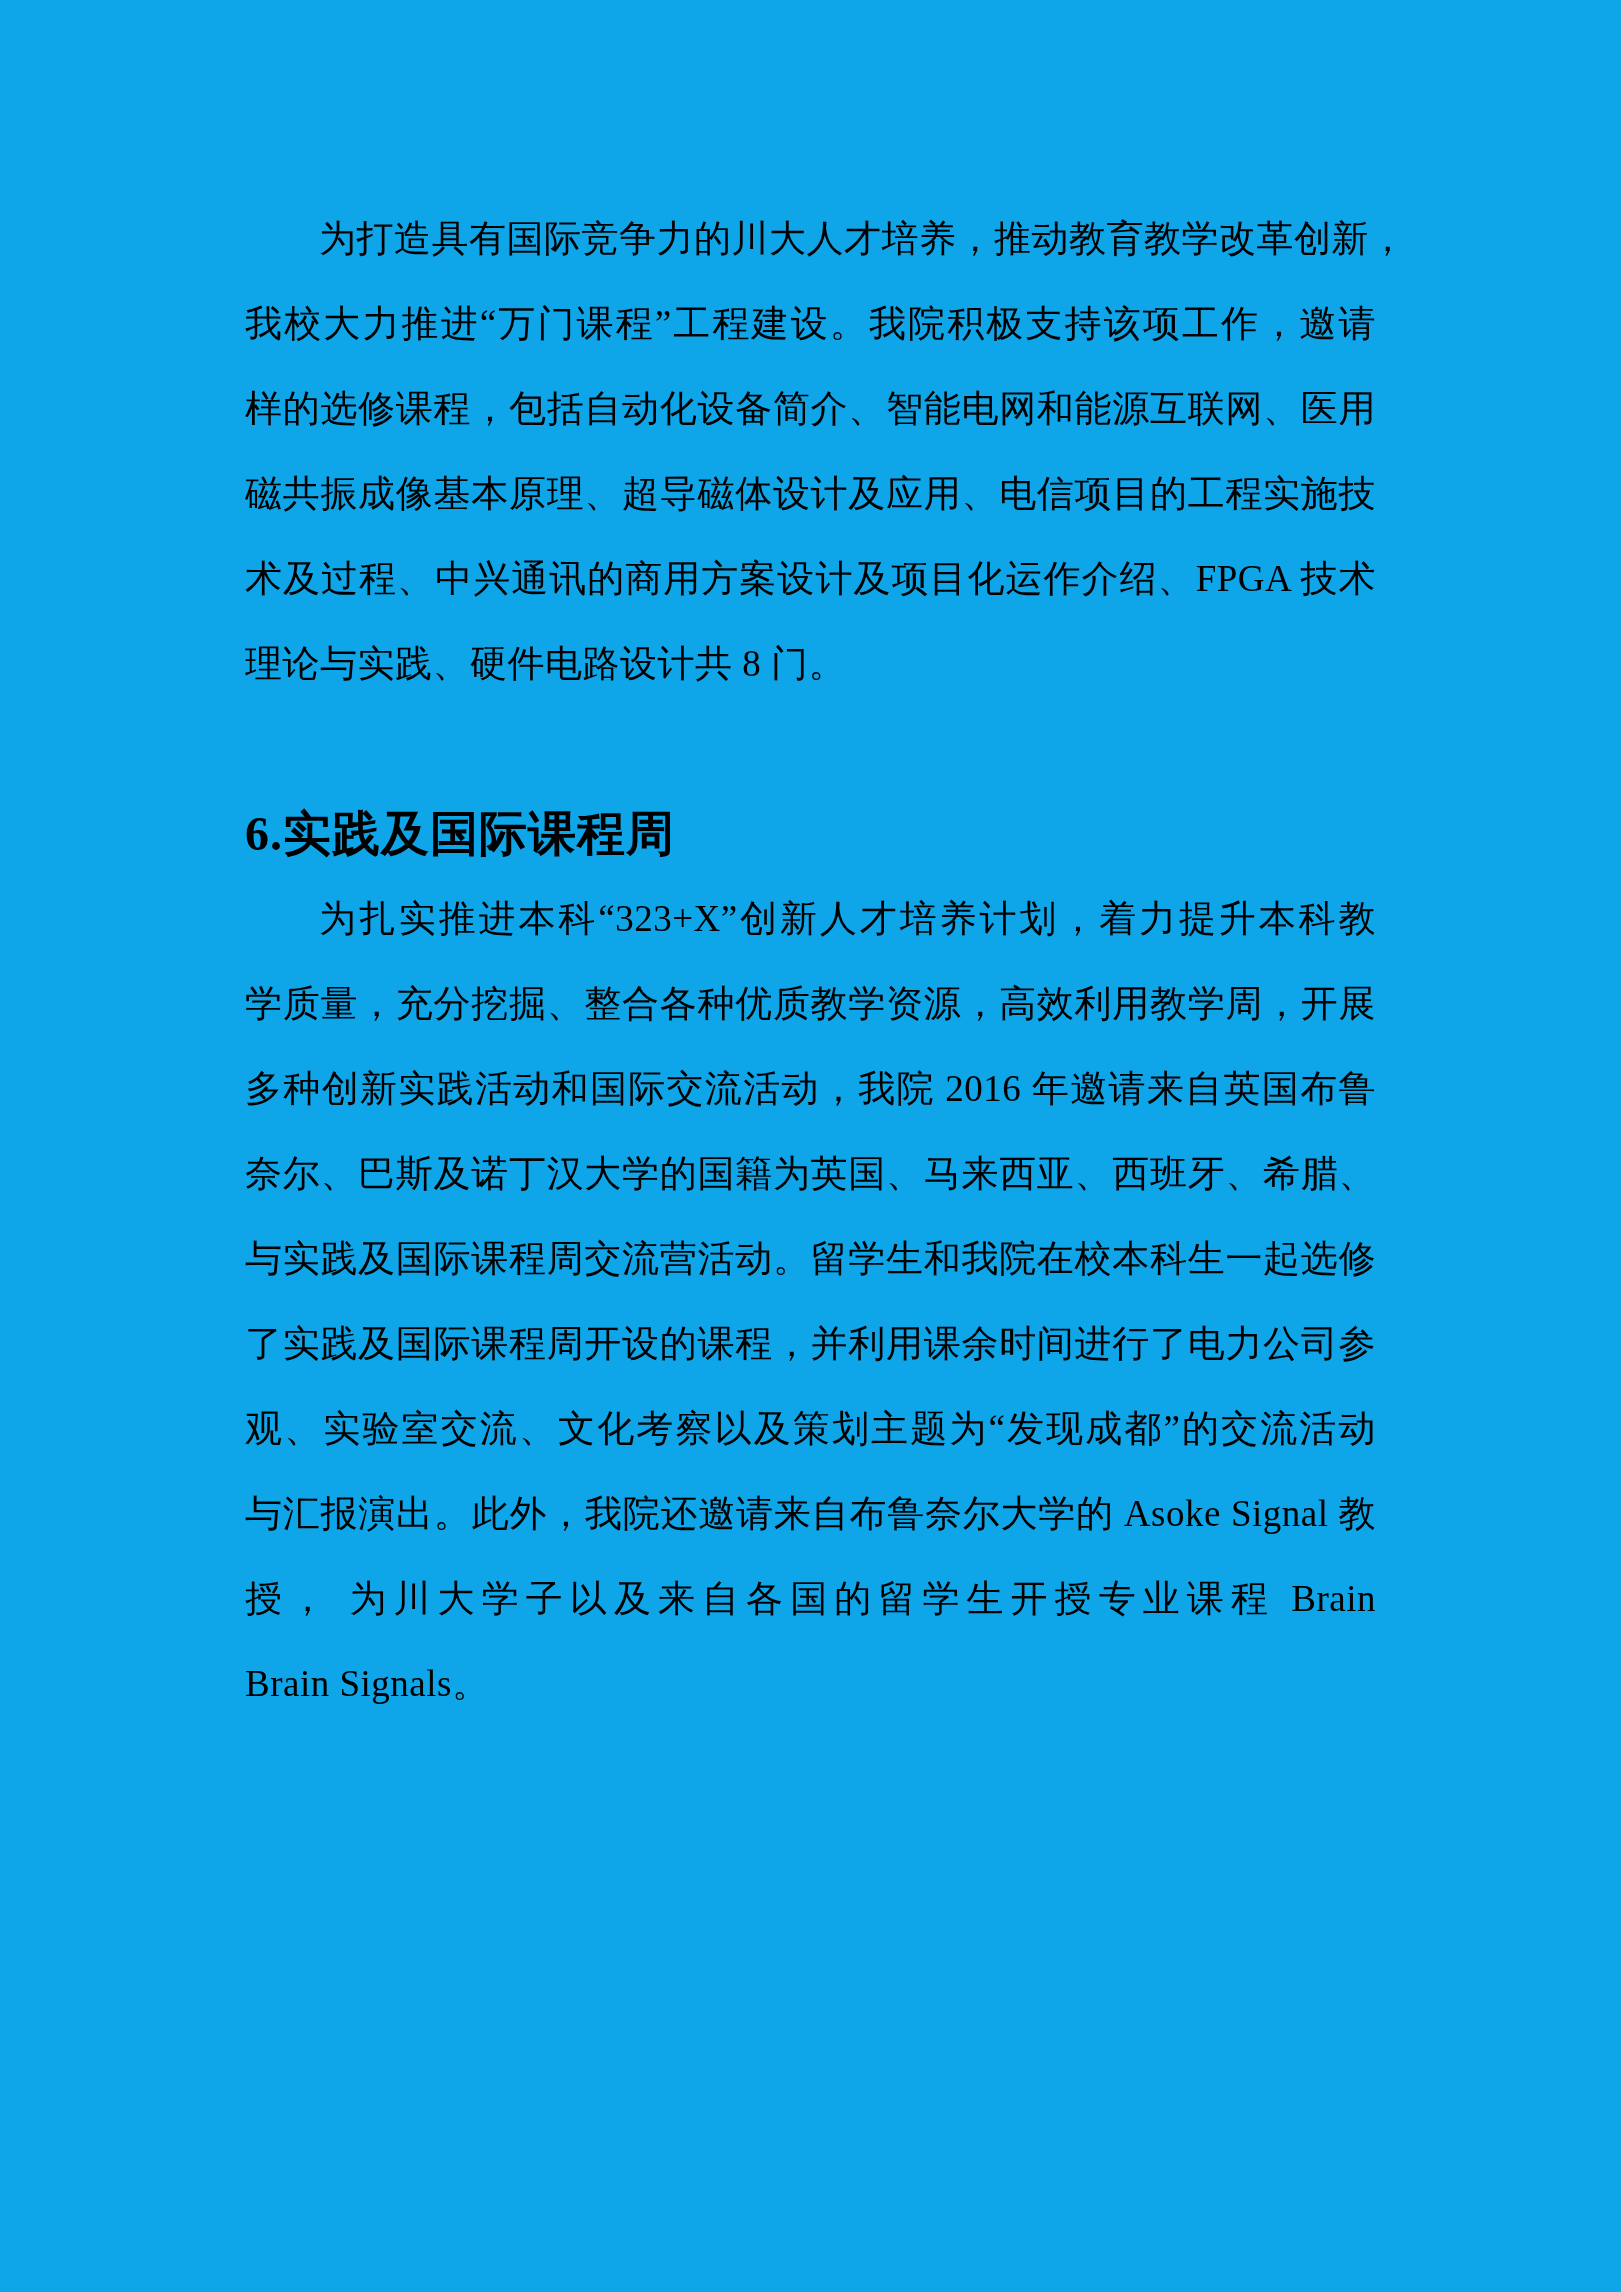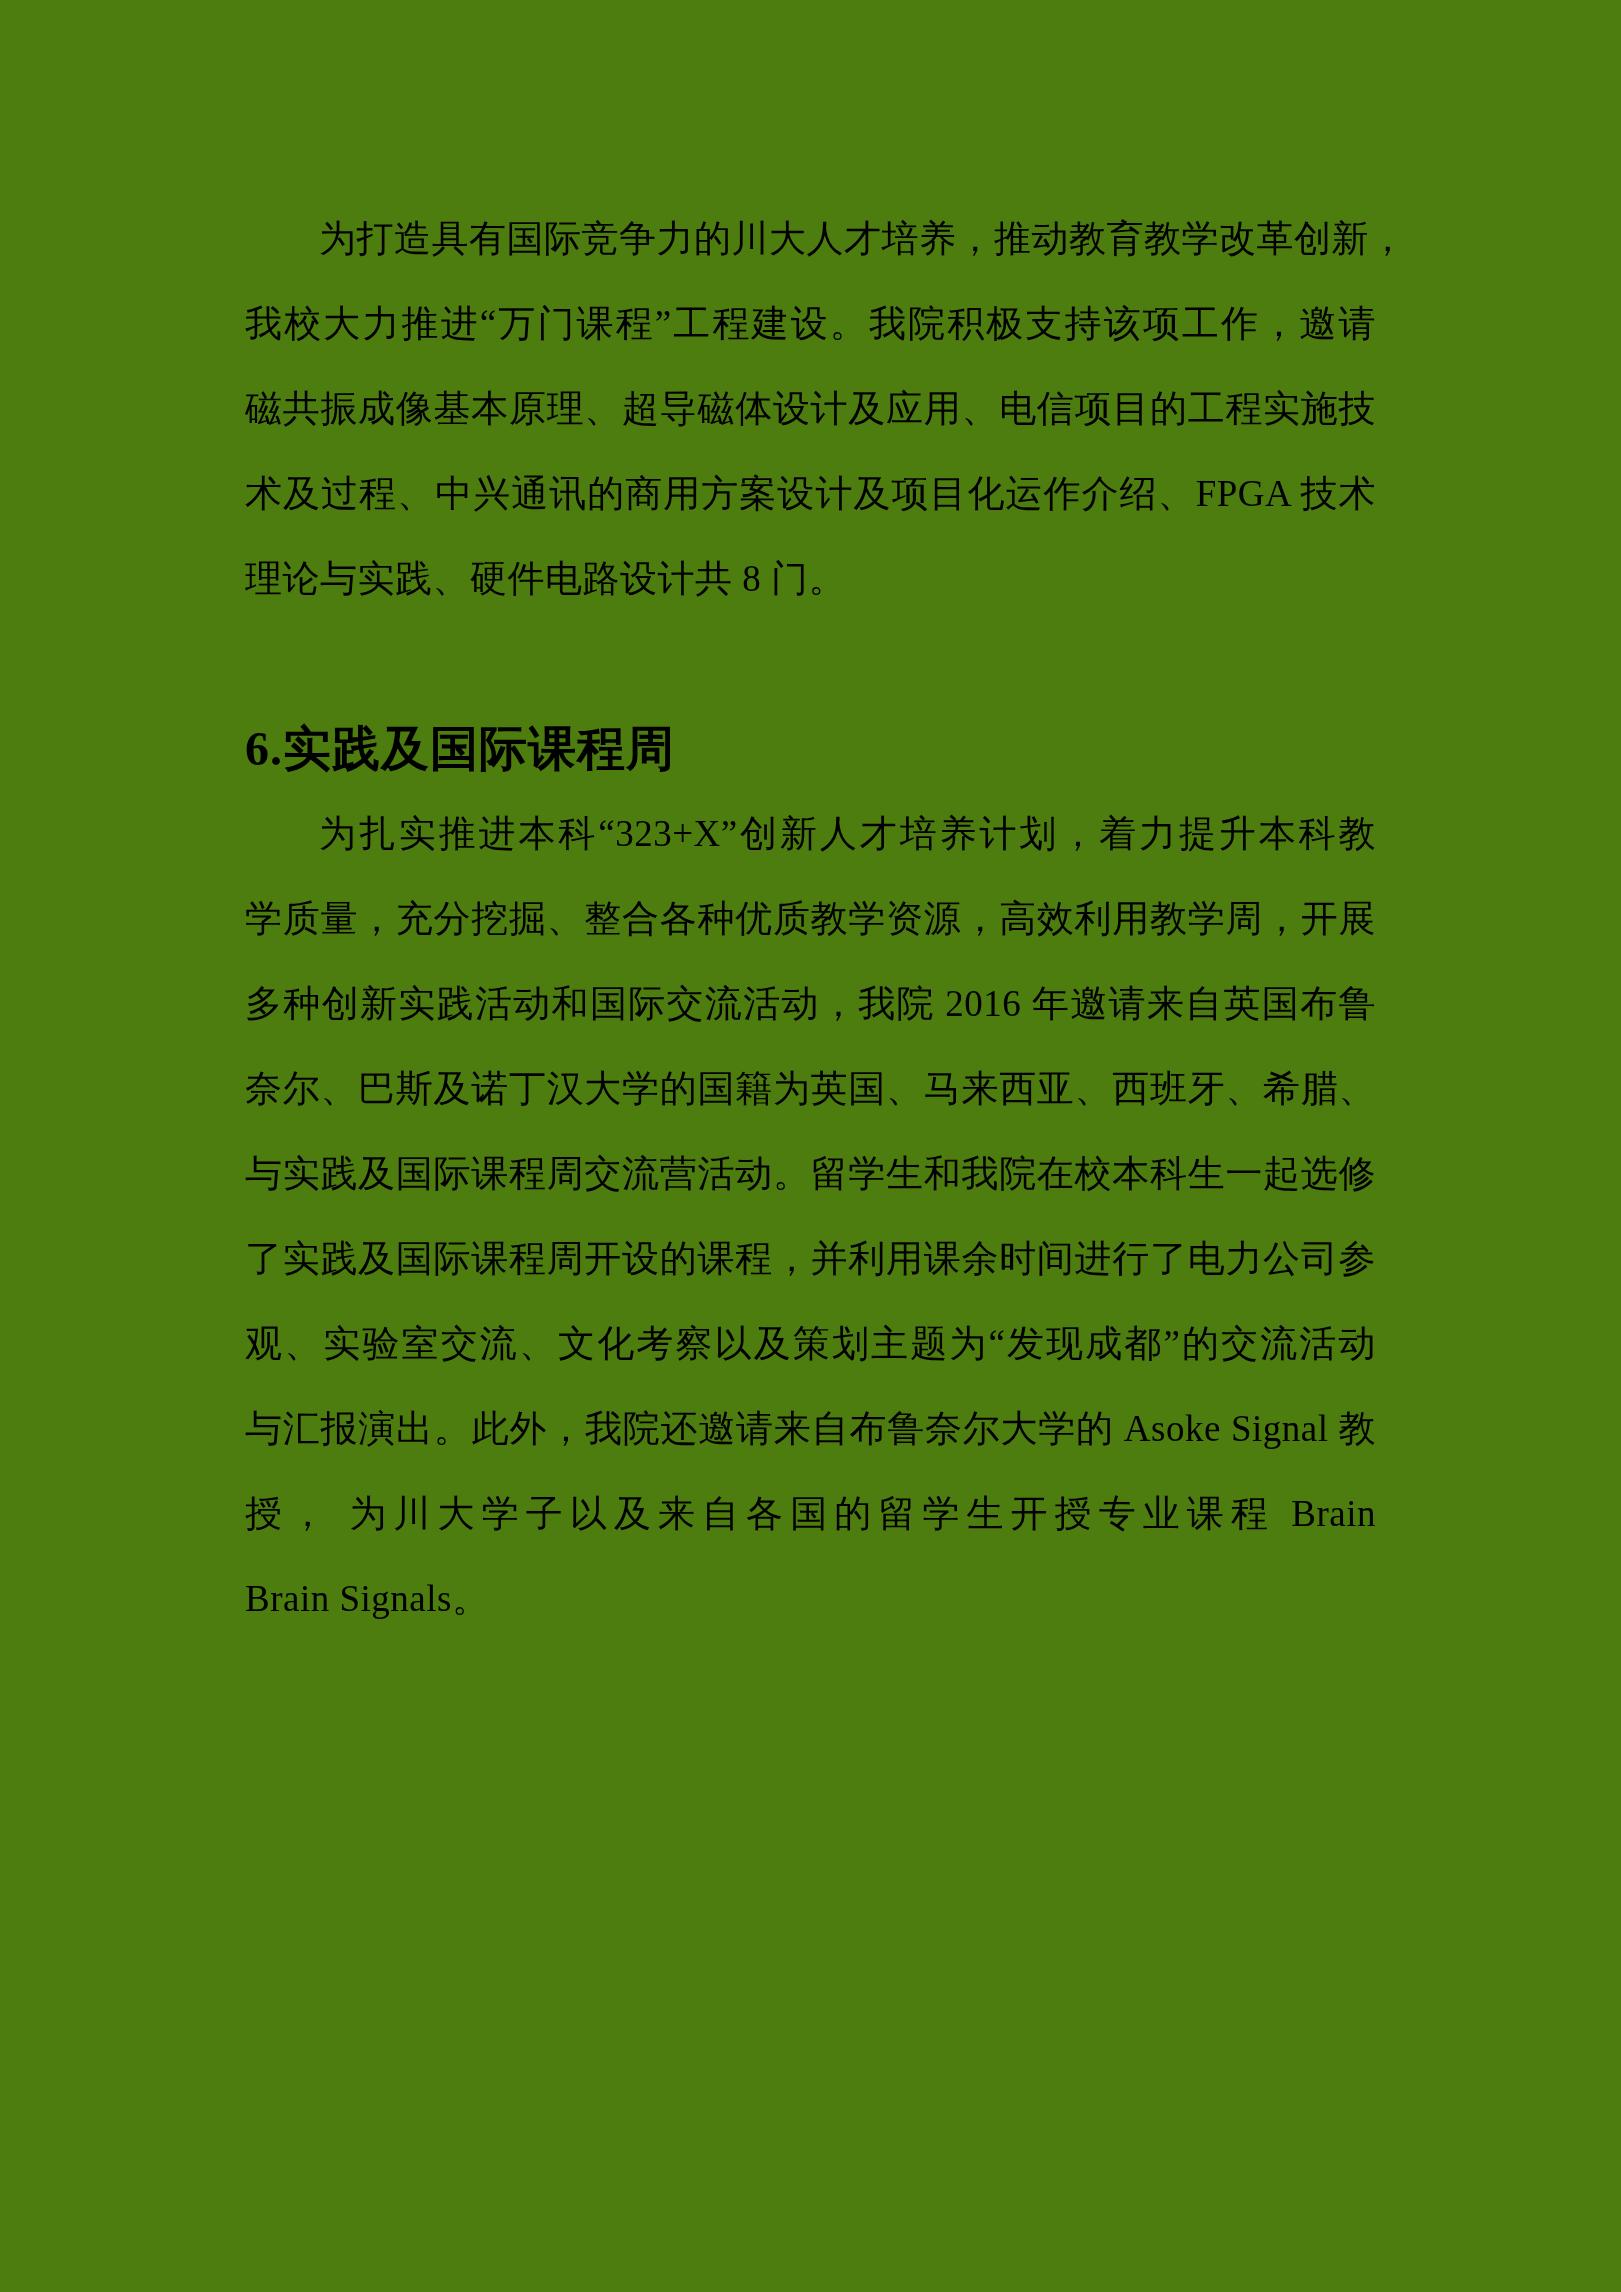--- a/index.html
+++ b/index.html
@@ -4,21 +4,21 @@
 <style>
   html, body {
     margin: 0;
     padding: 0;
     background: #ffffff;
   }
   .page {
     position: relative;
     width: 1621px;
     height: 2293px;
-    background: #4d7c0f;
+    background: #0ea5e9;
     color: #000000;
     font-family: "Liberation Serif", "DejaVu Serif", serif;
     overflow: hidden;
   }
   .content {
     position: absolute;
     left: 245px;
     top: 196px;
     width: 1131px;
   }
@@ -51,20 +51,21 @@
 </style>
 </head>
 <body>
 
 <div class="page">
   <div class="content">
 
     <p class="para">
       <span class="line indent">为打造具有国际竞争力的川大人才培养，推动教育教学改革创新，</span>
       <span class="line">我校大力推进“万门课程”工程建设。我院积极支持该项工作，邀请</span>
+      <span class="line">样的选修课程，包括自动化设备简介、智能电网和能源互联网、医用</span>
       <span class="line">磁共振成像基本原理、超导磁体设计及应用、电信项目的工程实施技</span>
       <span class="line">术及过程、中兴通讯的商用方案设计及项目化运作介绍、FPGA 技术</span>
       <span class="line last">理论与实践、硬件电路设计共 8 门。</span>
     </p>
 
     <h2 class="heading">6.实践及国际课程周</h2>
 
     <p class="para">
       <span class="line indent">为扎实推进本科“323+X”创新人才培养计划，着力提升本科教</span>
       <span class="line">学质量，充分挖掘、整合各种优质教学资源，高效利用教学周，开展</span>

